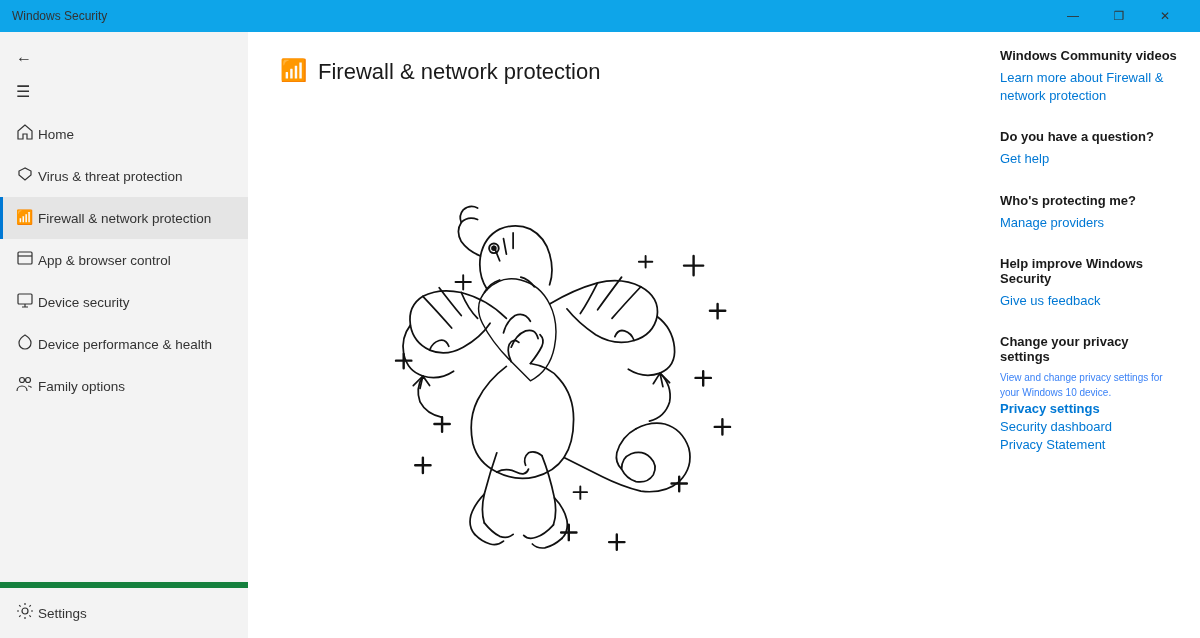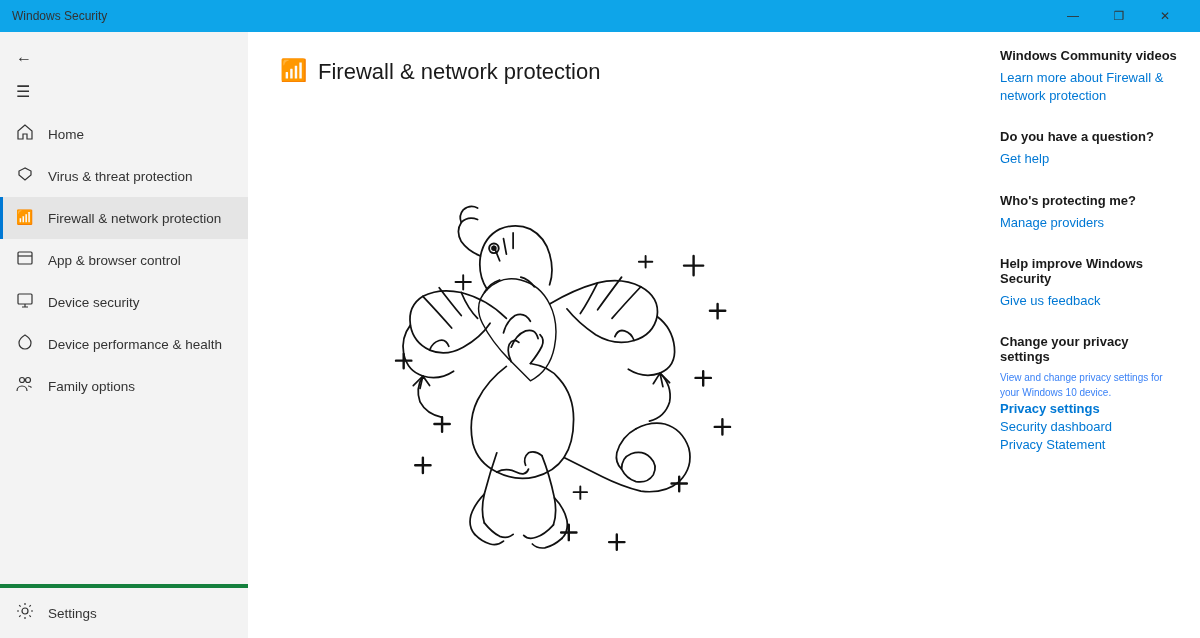--- a/index.html
+++ b/index.html
@@ -84,37 +84,37 @@
       margin-bottom: 4px;
     }
 
     .sidebar-item {
       display: flex;
       align-items: center;
       padding: 10px 16px;
       cursor: pointer;
       font-size: 13.5px;
       color: #333;
-      gap: 14px;
+      gap: 4px;
       min-height: 42px;
     }
     .sidebar-item.active {
       background: #e5e5e5;
       border-left: 3px solid #0078d4;
       padding-left: 13px;
     }
     .sidebar-icon {
       font-size: 16px;
       width: 18px;
       text-align: center;
       flex-shrink: 0;
     }
     .sidebar-bottom {
       margin-top: auto;
-      border-top: 4px solid #15803d;
+      border-top: 6px solid #15803d;
       padding: 4px 0;
     }
 
     
     .main-content {
       flex: 1;
       background: white;
       overflow-y: auto;
       display: flex;
       gap: 0;

